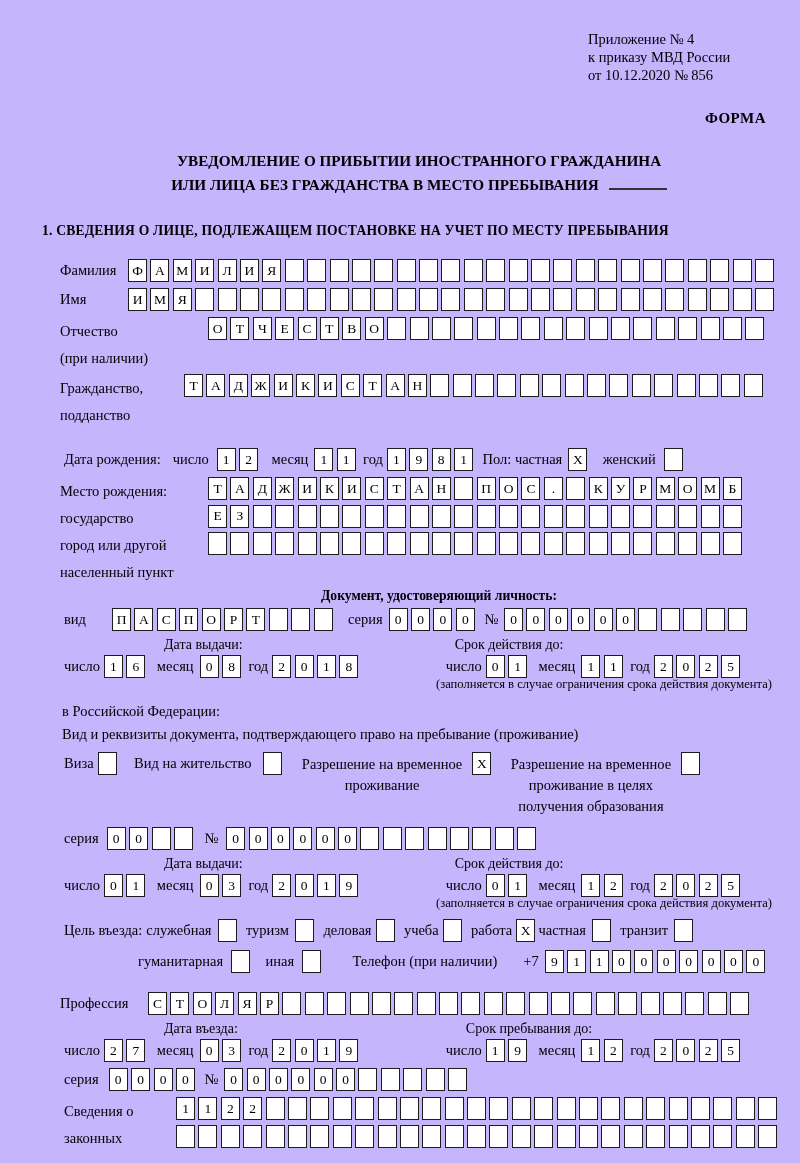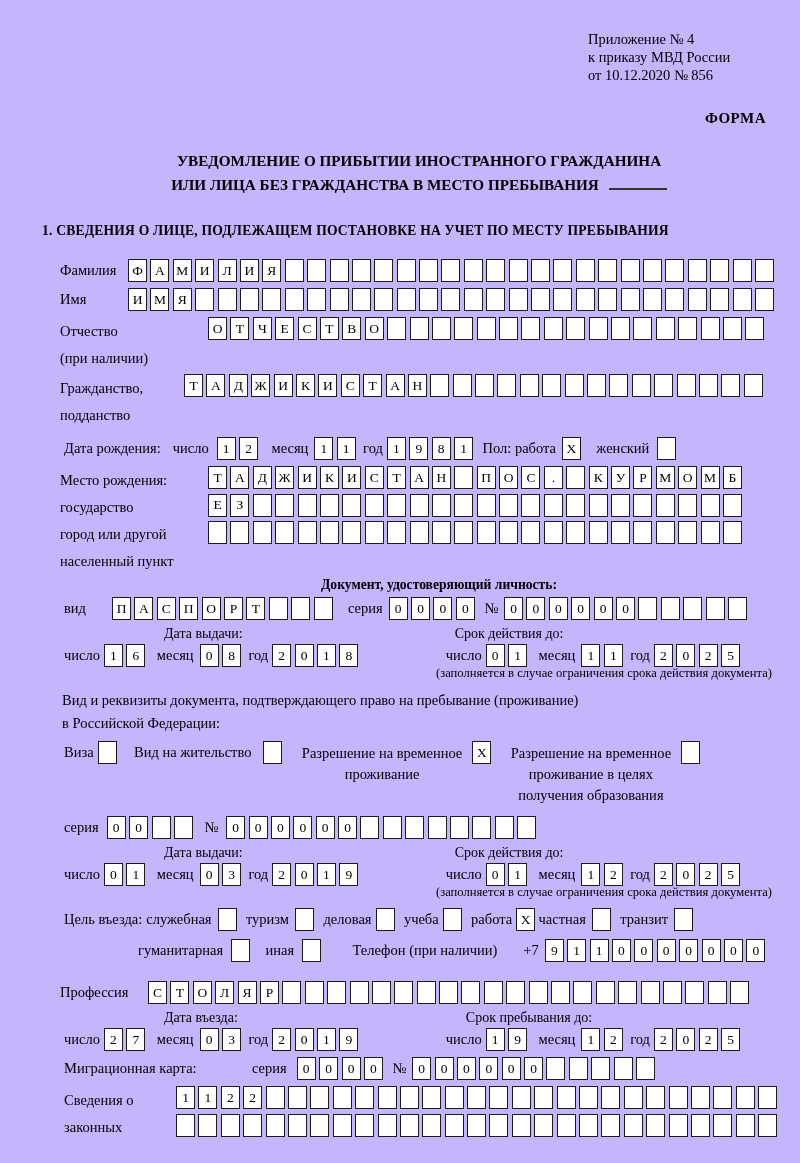--- a/index.html
+++ b/index.html
@@ -151,21 +151,21 @@
         <span class="cell"></span>
         <span class="cell"></span>
         <span class="cell"></span>
         <span class="cell"></span>
         <span class="cell"></span>
         <span class="cell"></span>
         <span class="cell"></span>
       </span>
   </div>
 
-  <div class="row" style="margin-bottom:8px">
+  <div class="row" style="margin-bottom:19px">
     <span class="lbl lines2" style="width:124px">
       <span style="display:block">Гражданство,</span>
       <span style="display:block">подданство</span>
     </span>
     <span class="cells">
         <span class="cell">Т</span>
         <span class="cell">А</span>
         <span class="cell">Д</span>
         <span class="cell">Ж</span>
         <span class="cell">И</span>
@@ -205,21 +205,21 @@
         <span class="cell">1</span>
         <span class="cell">1</span>
       </span>
     <span class="lbl mr4">год</span>
     <span class="cells mr6">
         <span class="cell">1</span>
         <span class="cell">9</span>
         <span class="cell">8</span>
         <span class="cell">1</span>
       </span>
-    <span class="lbl mr6">Пол: работа</span>
+    <span class="lbl mr6">Пол: частная</span>
     <span class="cell">X</span>
     <span class="lbl ml12 mr8">женский</span>
     <span class="cell"></span>
   </div>
 
   <div class="row" style="margin-bottom:2px">
     <span class="lbl lines2" style="width:148px">
       <span style="display:block">Место рождения:</span>
       <span style="display:block">государство</span>
       <span style="display:block">город или другой</span>
@@ -384,22 +384,22 @@
         <span class="cell">2</span>
         <span class="cell">0</span>
         <span class="cell">2</span>
         <span class="cell">5</span>
       </span>
   </div>
 
   <div class="caption">(заполняется в случае ограничения срока действия документа)</div>
 
   <div class="para">
+    <div>в Российской Федерации:</div>
     <div>Вид и реквизиты документа, подтверждающего право на пребывание (проживание)</div>
-    <div>в Российской Федерации:</div>
   </div>
 
   <div class="row" style="margin-left:4px;margin-bottom:10px">
     <span class="lbl mr4">Виза</span>
     <span class="cell"></span>
     <span class="lbl" style="margin-left:14px;margin-right:12px">Вид на жительство</span>
     <span class="cell"></span>
     <span class="lbl permcenter" style="margin-left:16px;margin-right:10px">
       <span style="display:block">Разрешение на временное</span>
       <span style="display:block">проживание</span>
@@ -592,21 +592,20 @@
     <span class="lbl mr4">год</span>
     <span class="cells">
         <span class="cell">2</span>
         <span class="cell">0</span>
         <span class="cell">2</span>
         <span class="cell">5</span>
       </span>
   </div>
 
   <div class="row" style="margin-left:4px">
-    <span class="lbl" style="width:188px">Миграционная карта:</span>
     <span class="lbl mr10">серия</span>
     <span class="cells mr6">
         <span class="cell">0</span>
         <span class="cell">0</span>
         <span class="cell">0</span>
         <span class="cell">0</span>
       </span>
     <span class="lbl mr6">№</span>
     <span class="cells">
         <span class="cell">0</span>

